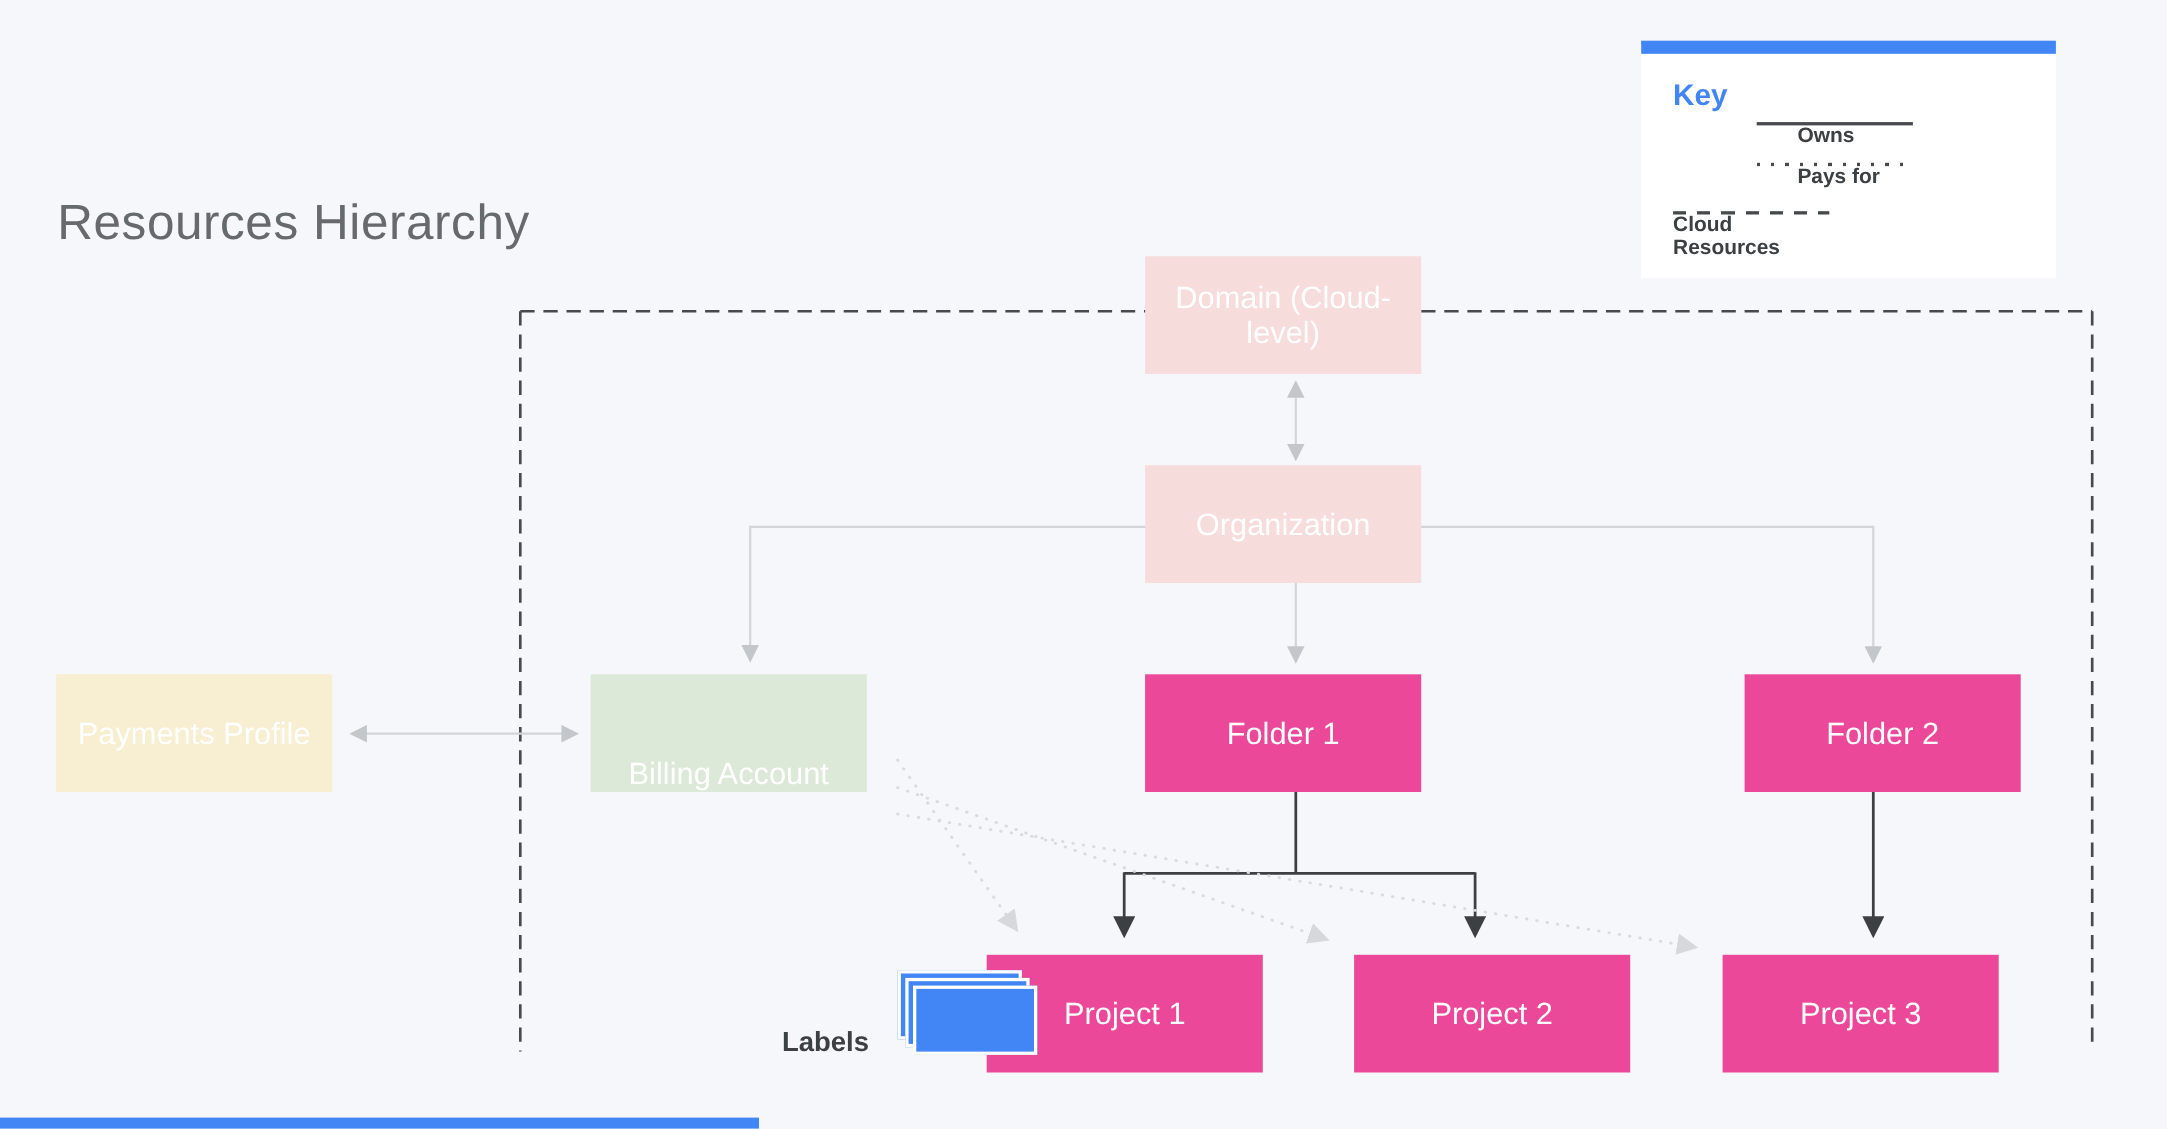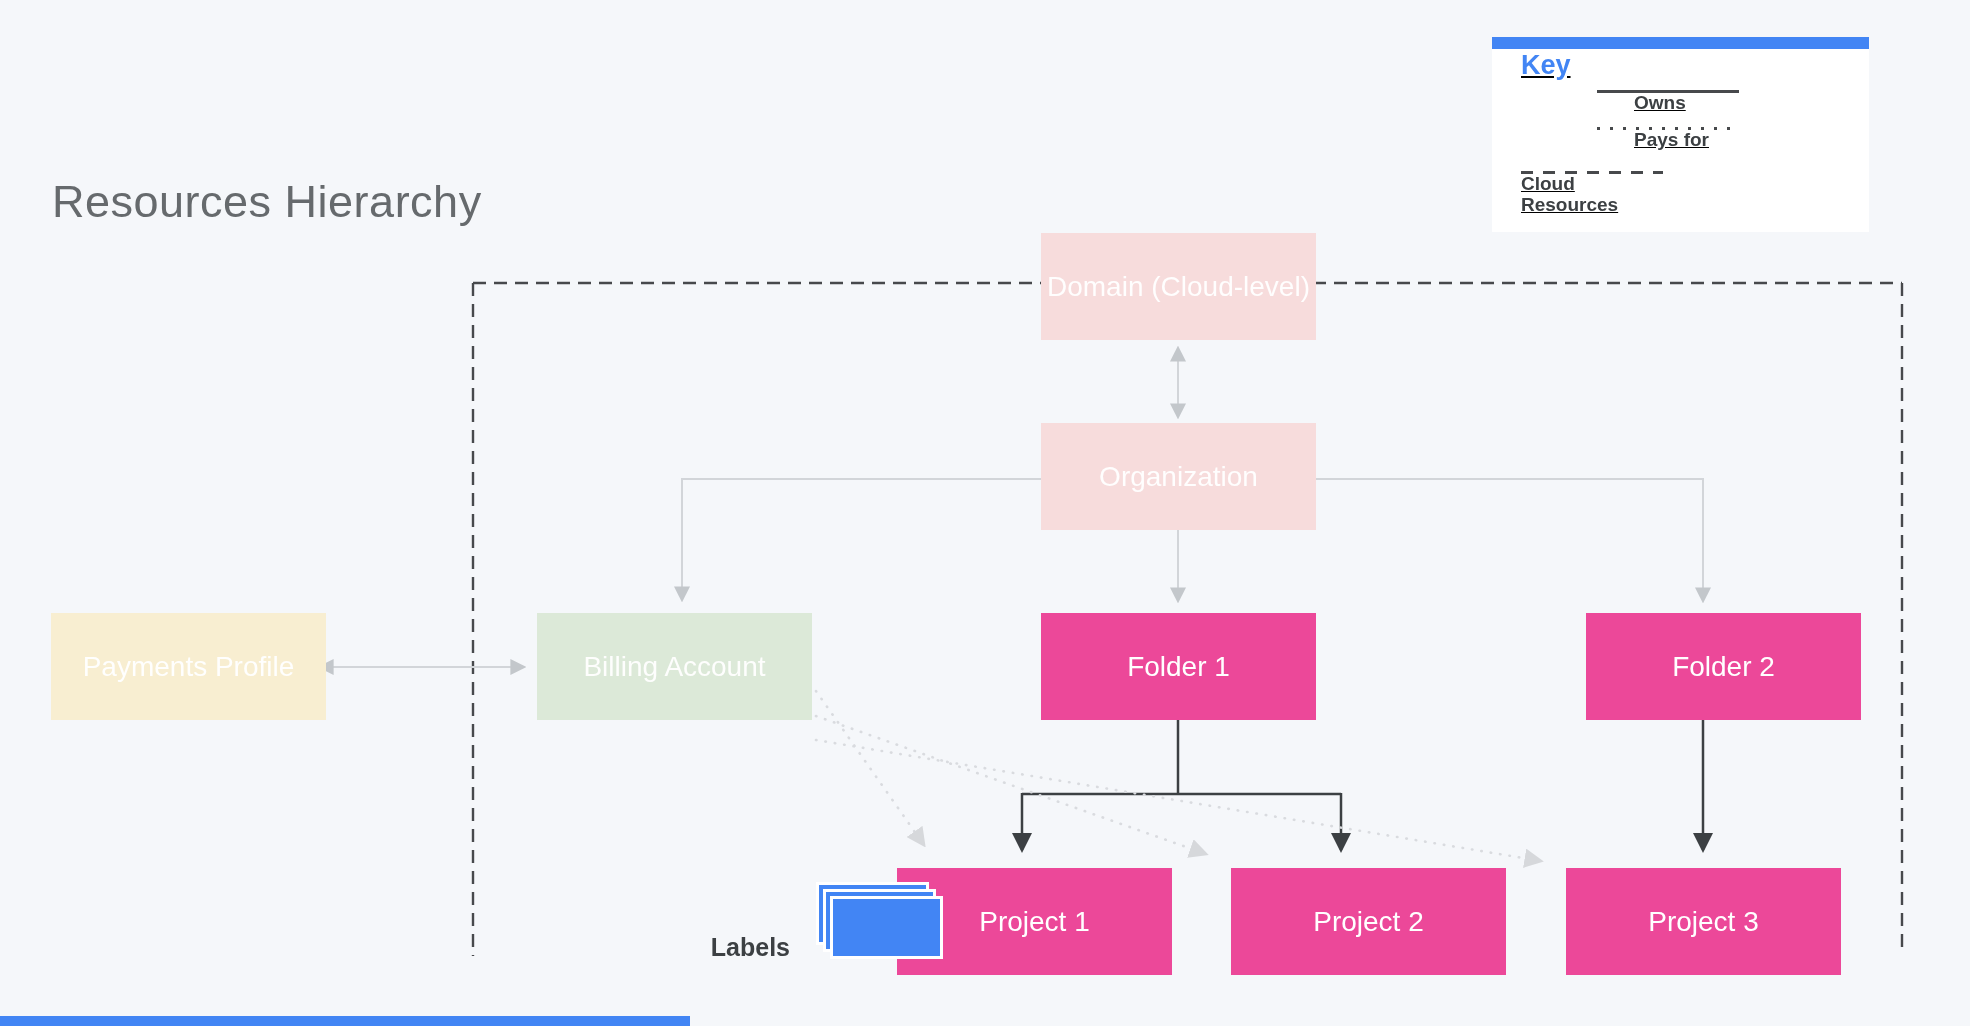--- a/index.html
+++ b/index.html
@@ -9,48 +9,48 @@
 
   .canvas { position:absolute; inset:0; }
 
   
   .page-title { position:absolute; left:52px; top:176px; font-size:45px;
     font-weight:400; color:#666a6d; letter-spacing:0.5px; }
 
   
   .key-panel { position:absolute; left:1492px; top:37px; width:377px; }
   .key-bar { height:12px; background:#4285f4; }
-  .key-body { background:#ffffff; padding:1px 12px 16px 29px;text-decoration:underline; }
+  .key-body { background:#ffffff; padding:22px 12px 16px 29px; }
   .key-title { color:#4285f4; font-size:27px; font-weight:bold; margin-bottom:9px; }
   .key-row { display:flex; align-items:center; margin-bottom:13px;flex-direction:column; }
   .key-row:last-child { margin-bottom:0; align-items:flex-start; }
   .key-row:last-child .key-sample { margin-top:7px; }
   .key-sample { width:142px; height:3px; margin-right:42px; flex:none; }
   .sample-solid  { background:#47494c; }
   .sample-dotted { background:repeating-linear-gradient(90deg,#47494c 0 3px,transparent 3px 13px); }
   .sample-dashed { background:repeating-linear-gradient(90deg,#47494c 0 12px,transparent 12px 22px); }
   .key-label { font-size:19px; font-weight:bold; color:#3c4043; line-height:1.1;
     width:110px; }
 
   
   svg.wires { position:absolute; left:0; top:0; width:1970px; height:1026px; }
 
   
-  .node { position:absolute; width:275px; height:107px; display:flex;
+  .node { position:absolute; width:251px; height:107px; display:flex;
     align-items:center; justify-content:center; text-align:center;
     font-size:28px; }
   .node-pink  { background:#f7dcdc; color:rgba(255,255,255,0.95); }
   .node-cream { background:#f8eed1; color:rgba(255,255,255,0.97); }
   .node-green { background:#dce9d8; color:rgba(255,255,255,0.95); }
   .node-blue  { background:#ec4899; color:#ffffff; font-weight:normal; }
 
   .n-domain   { left:1041px; top:233px; }
   .n-org      { left:1041px; top:423px; }
   .n-payments { left:51px;   top:613px; }
-  .n-billing  { left:537px;  top:613px; }
+  .n-billing  { left:537px;  top:613px;align-items:flex-end; }
   .n-folder1  { left:1041px; top:613px; }
   .n-folder2  { left:1586px; top:613px; }
   .n-project1 { left:897px;  top:868px; }
   .n-project2 { left:1231px; top:868px; }
   .n-project3 { left:1566px; top:868px; }
 
   
   .labels-text { position:absolute; left:660px; top:906px; width:130px;
     text-align:right; font-size:25px; font-weight:bold; color:#3c4043;margin-top:27px; }
   .labels-icon { position:absolute; left:816px; top:882px; width:130px;

